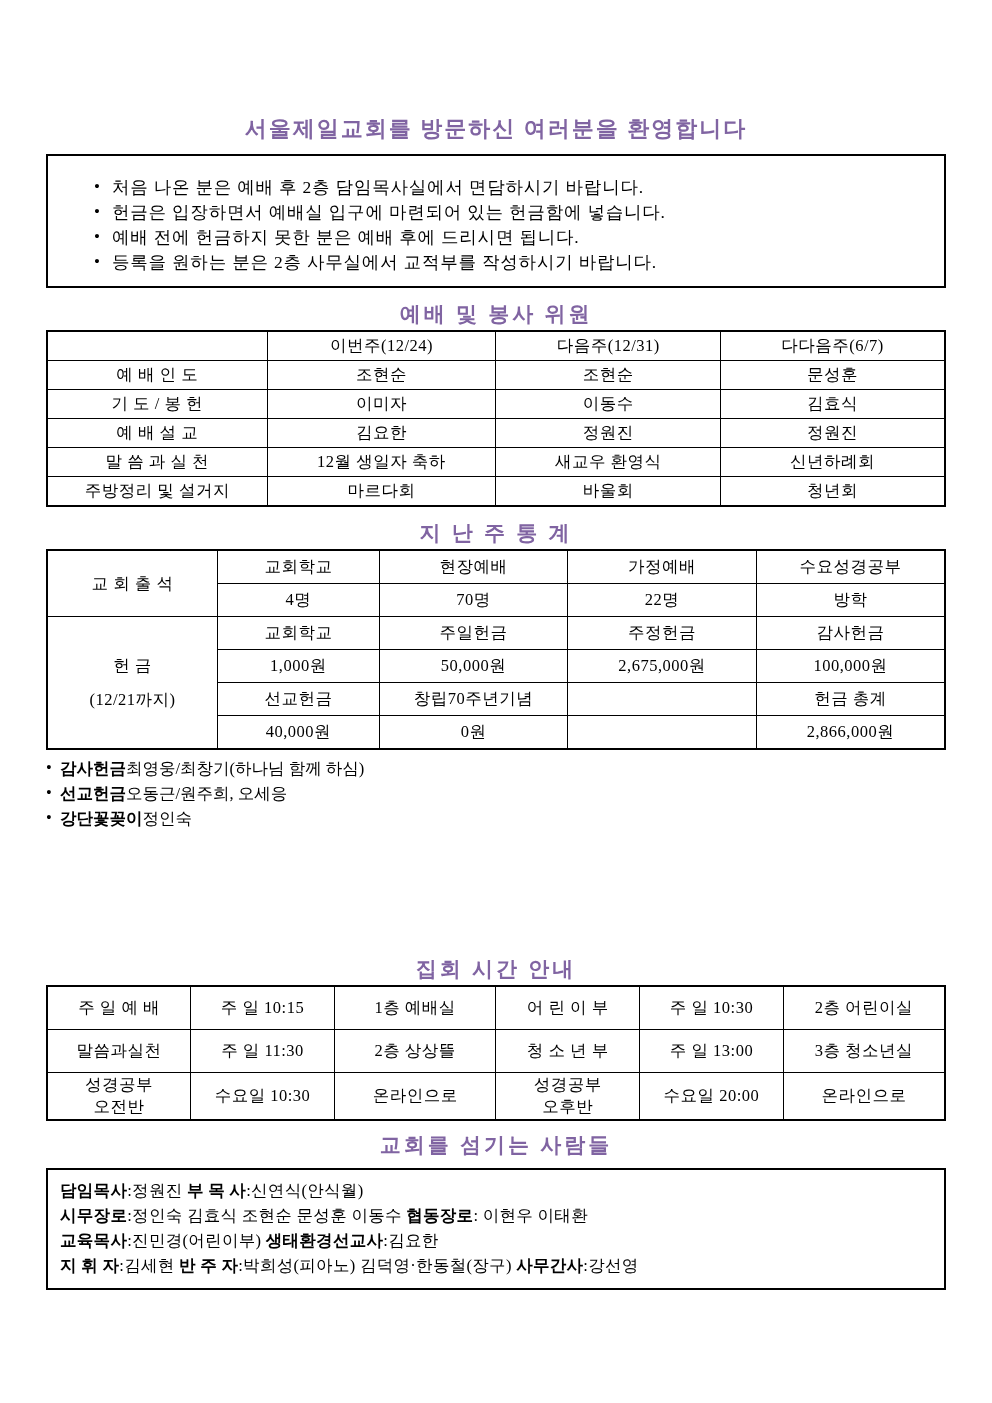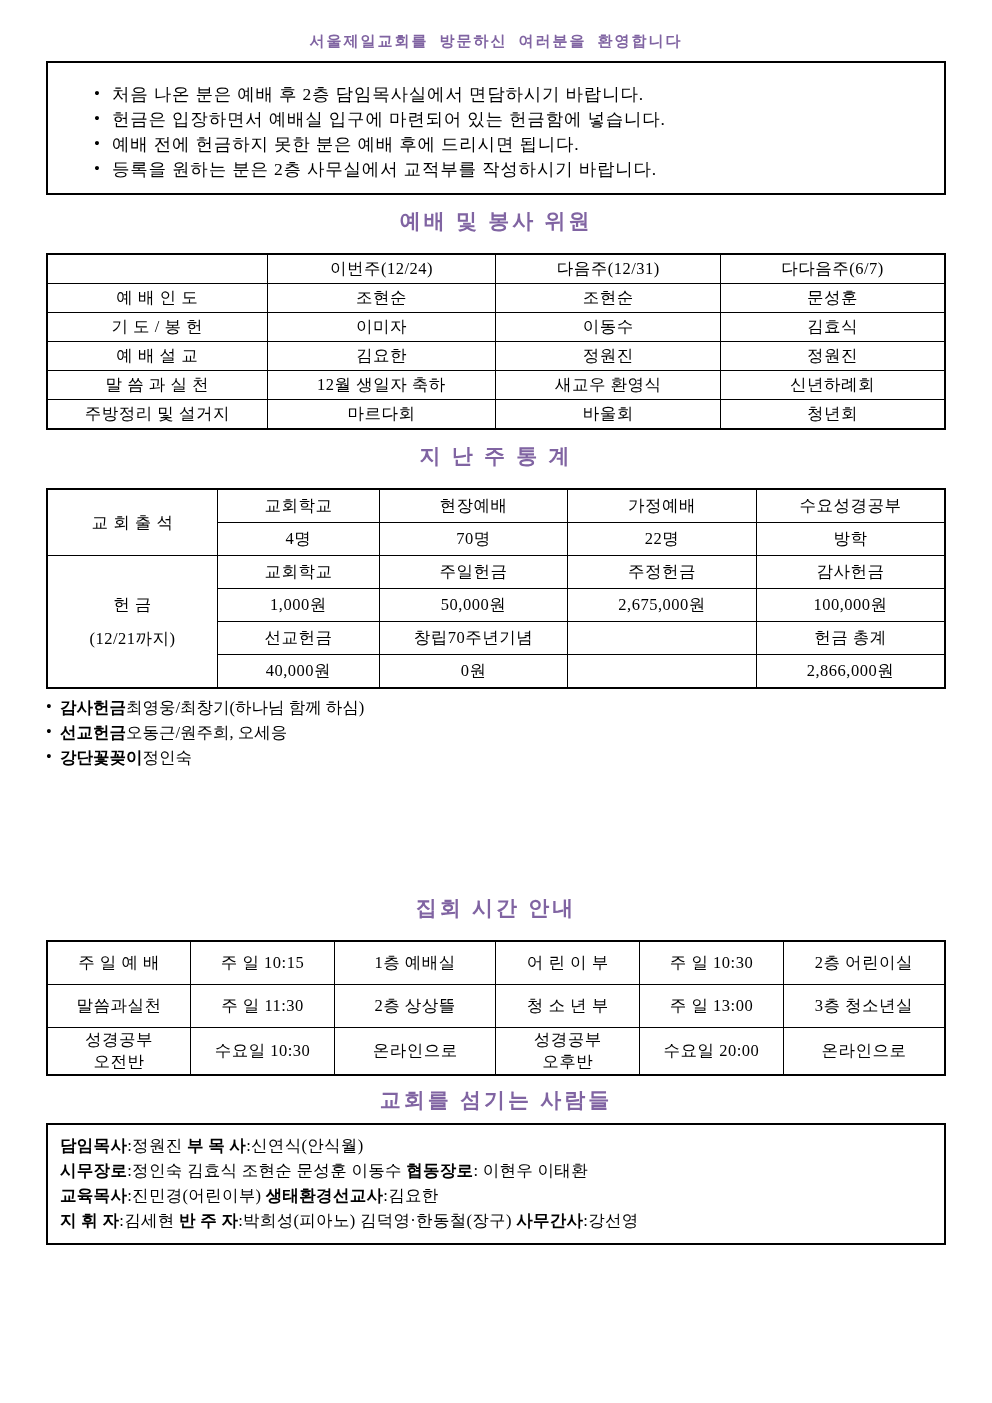--- a/index.html
+++ b/index.html
@@ -21,24 +21,23 @@
     box-sizing: border-box;
     padding: 0 46px;
   }
   .heading {
     text-align: center;
     color: #8064A2;
     font-weight: bold;
     letter-spacing: 1px;
   }
   .h-welcome {
-    font-size: 15px;
-    padding-top: 32px;
+    font-size: 22px;
+    padding-top: 114px;
     letter-spacing: 2px;
-    font-family: Liberation Mono, monospace;
   }
   .h-section {
     font-size: 21px;
     letter-spacing: 3px;
   }
   .notice-box {
     border: 2px solid #000;
     margin-top: 10px;
     padding: 19px 10px 11px 46px;
     box-sizing: border-box;
@@ -72,21 +71,21 @@
     text-align: center;
     font-size: 16.5px;
     height: 26px;
     padding: 1px 2px;
     font-weight: normal;
     letter-spacing: 0.5px;
   }
   .grid-table.outer {
     border: 2px solid #000;
   }
-  .mt6 { margin-top: 18px; }
+  .mt6 { margin-top: 2px; }
   .mt10 { margin-top: 10px; }
   .mt12 { margin-top: 12px; }
   .spaced {
     letter-spacing: 3px;
   }
   .notes {
     margin-top: 6px;
     font-size: 16.5px;
     line-height: 25px;
   }

